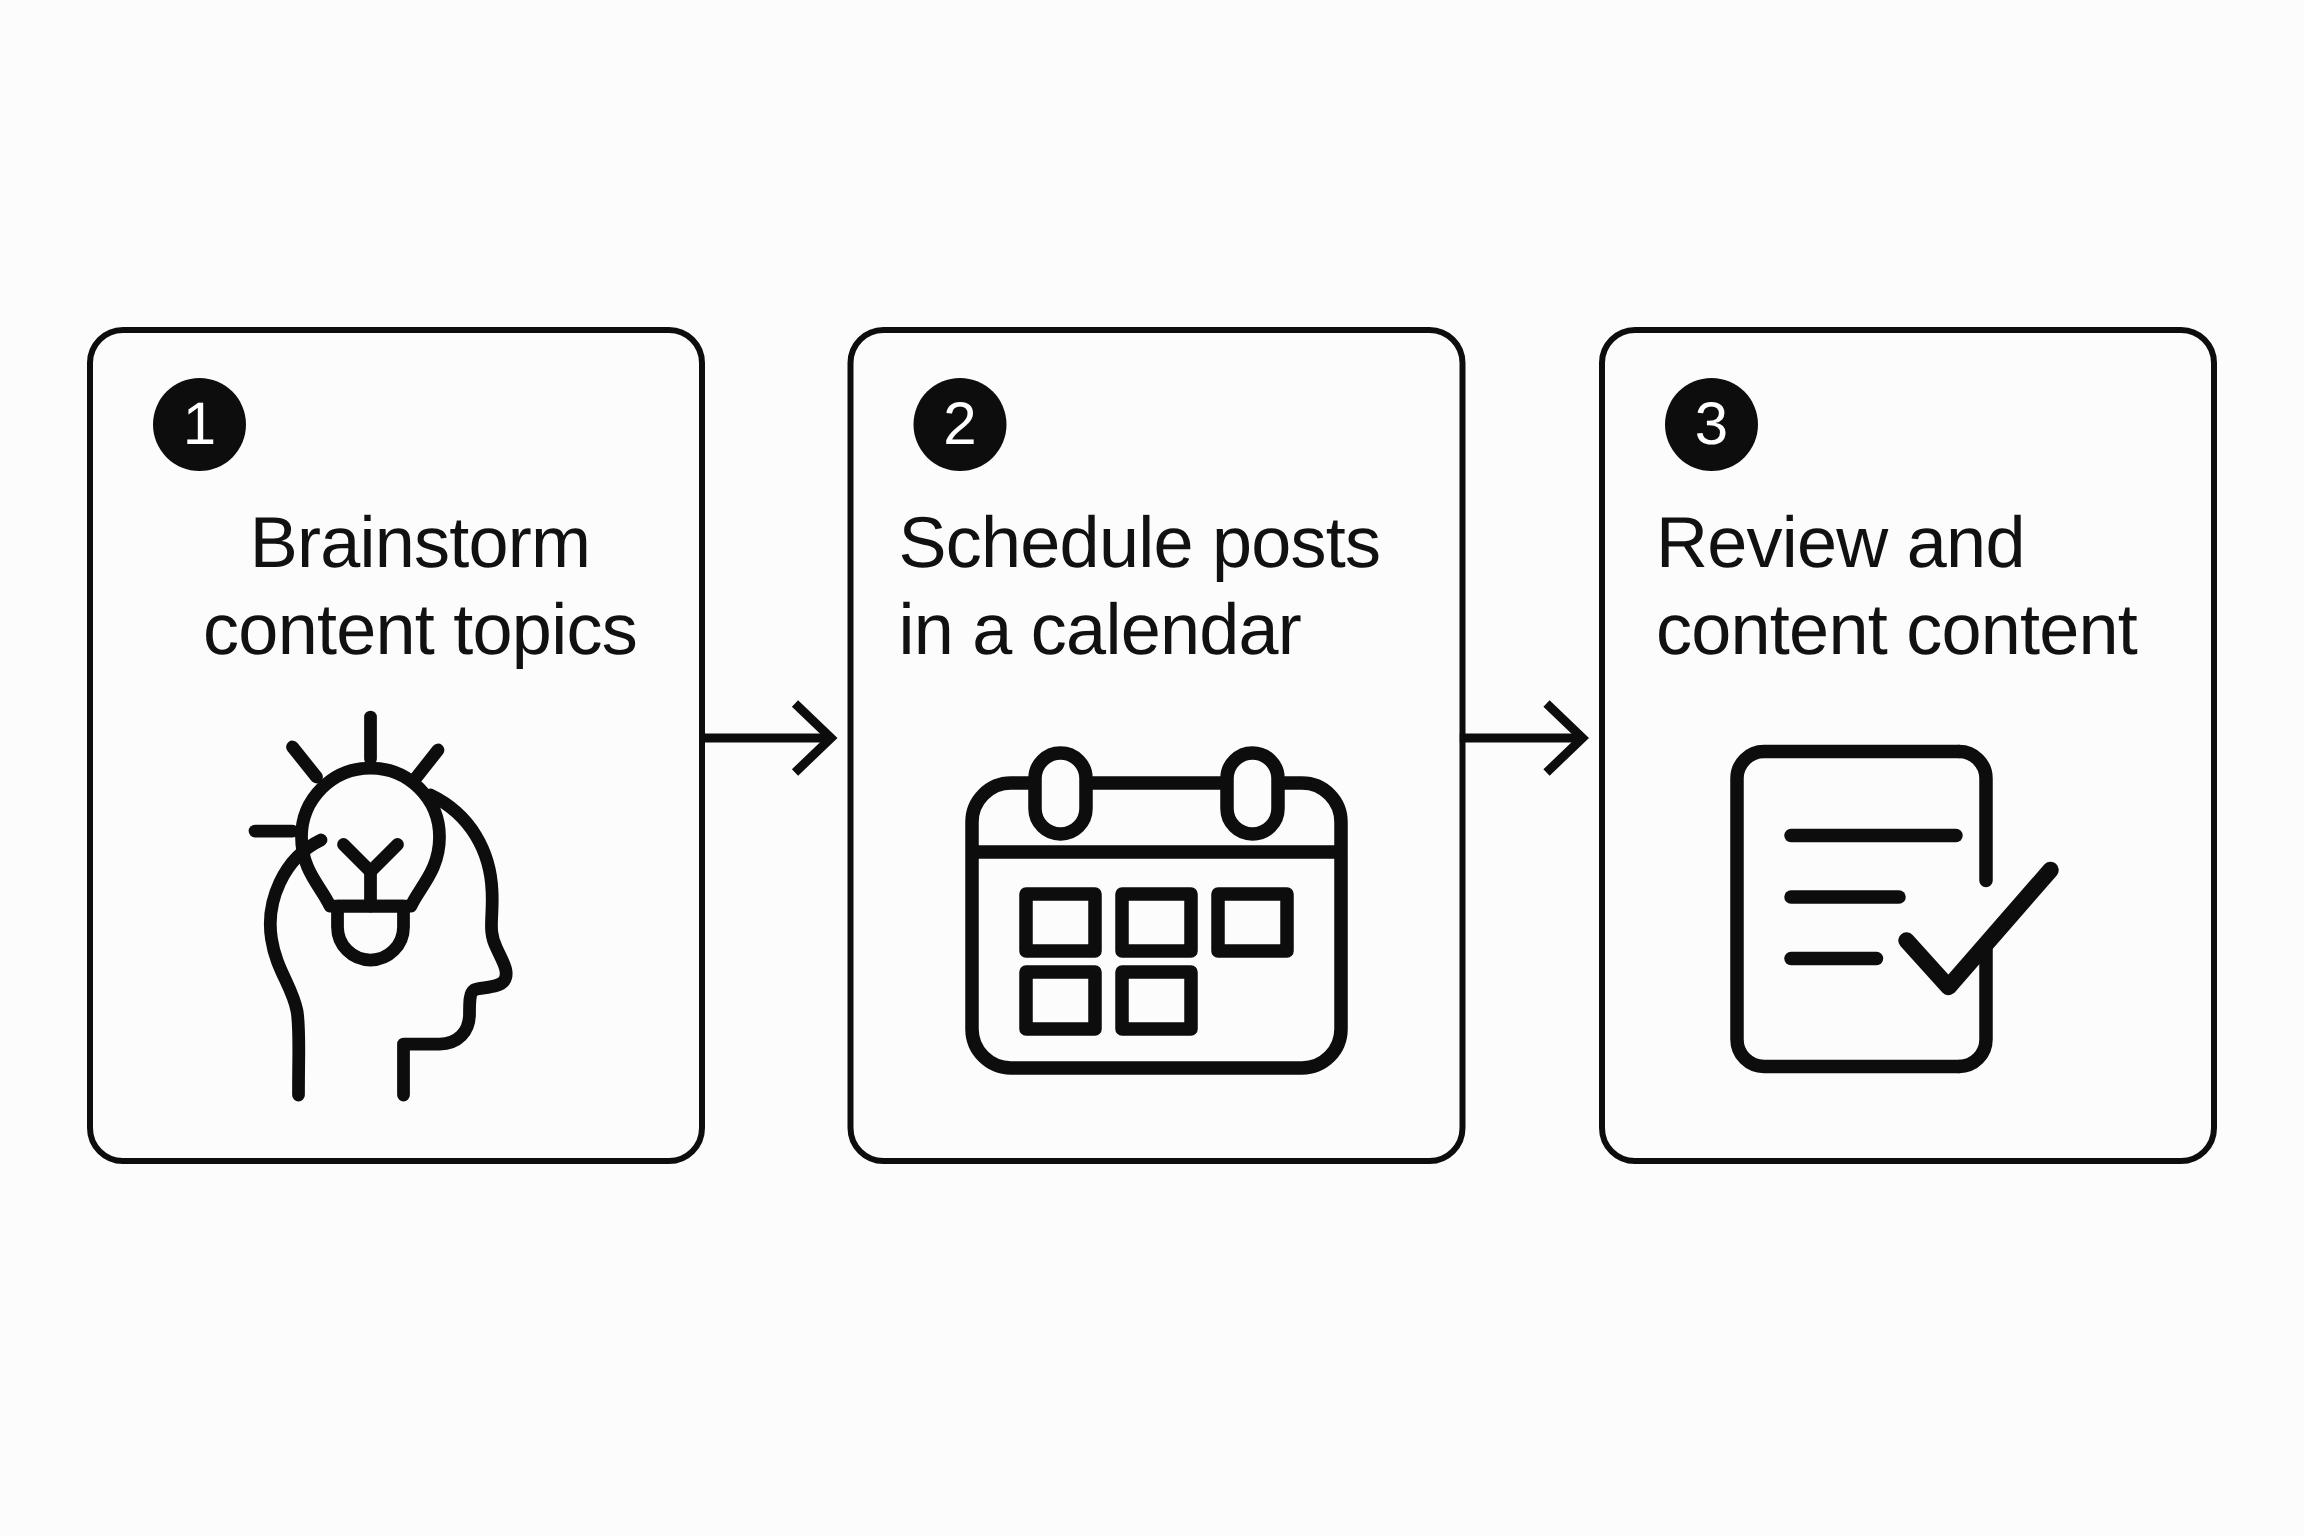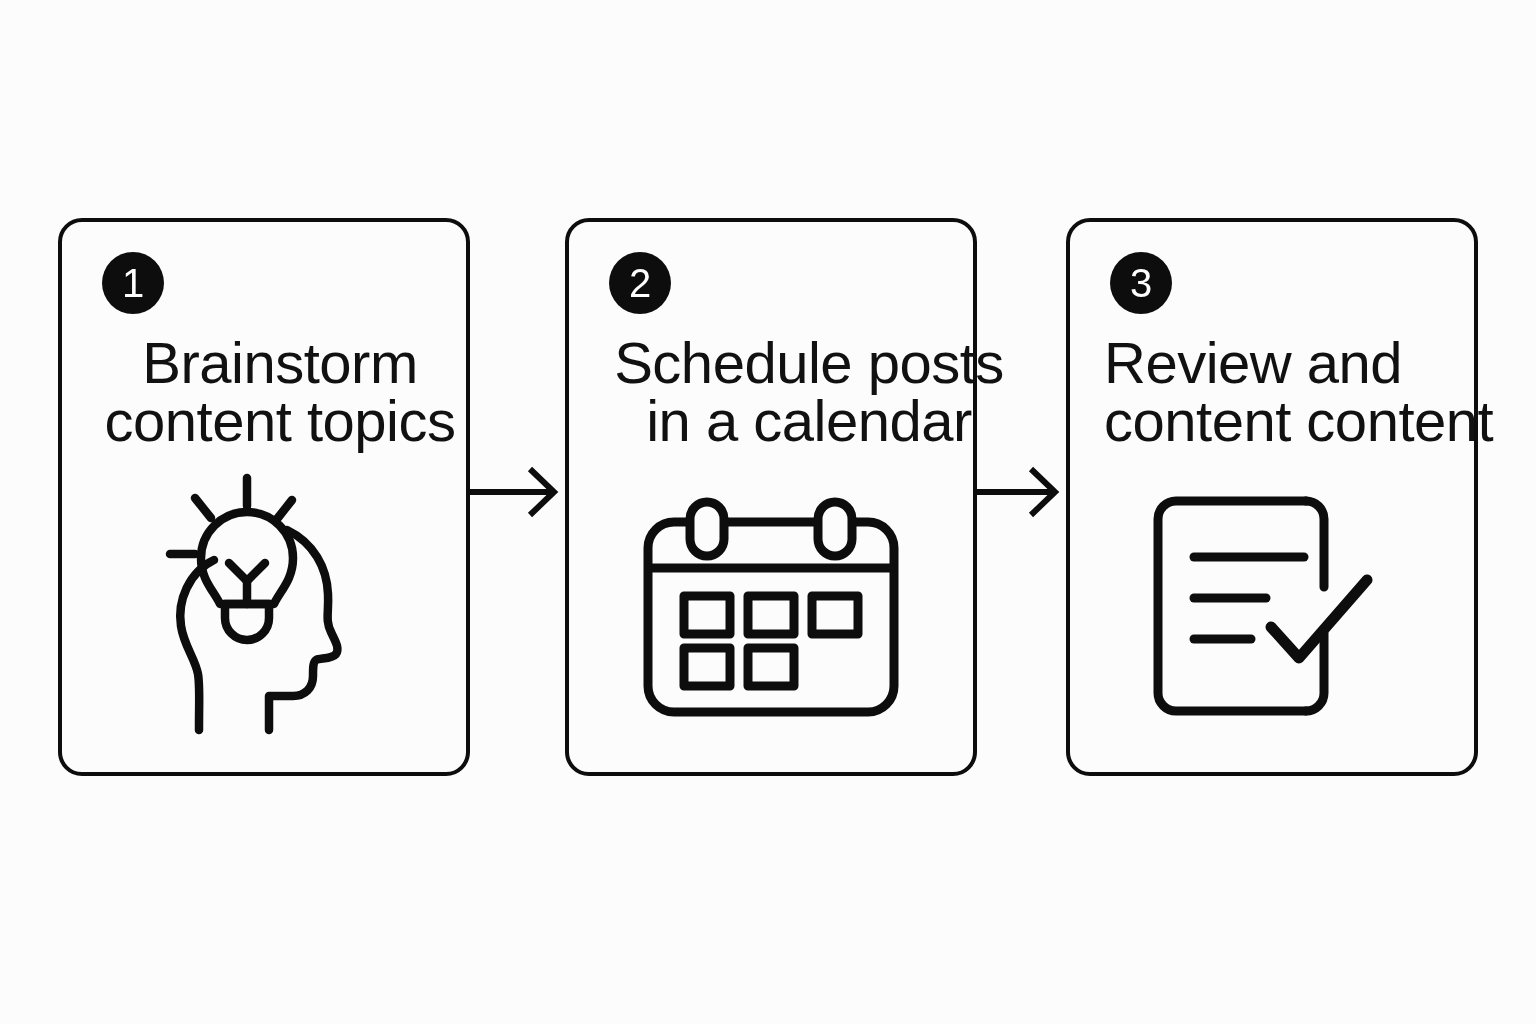--- a/index.html
+++ b/index.html
@@ -49,28 +49,28 @@
     text-align: center;
     font-weight: 400;
     letter-spacing: 0px;
   }
 
   .card-title {
     position: absolute;
     left: 8px;
     top: 112px;
     width: 420px;
-    font-size: 58px;
+    font-size: 48px;
     line-height: 58px;
     color: #111111;
     letter-spacing: -0.5px;
     text-align: center;
     white-space: pre-line;
   }
-  #card-2 .card-title { text-align: center; left: 30px; }
+  #card-2 .card-title { text-align: left; left: 30px; }
   #card-3 .card-title { text-align: left; left: 34px; }
 
   .icon-wrap {
     position: absolute;
     left: 0;
     right: 0;
     bottom: 42px;
     display: flex;
     justify-content: center;
     align-items: flex-end;

